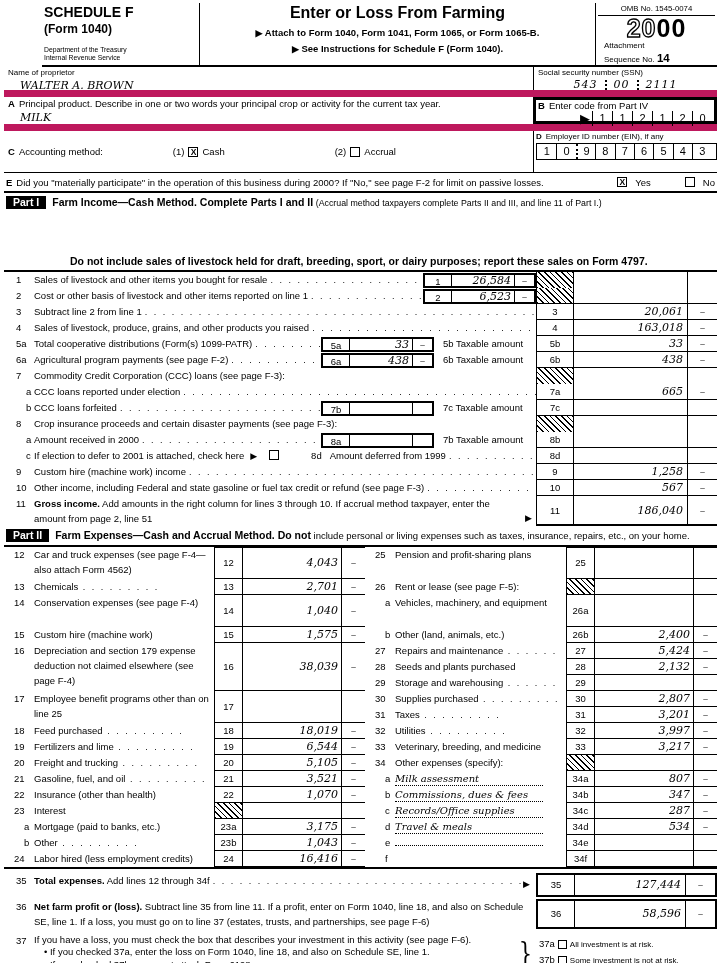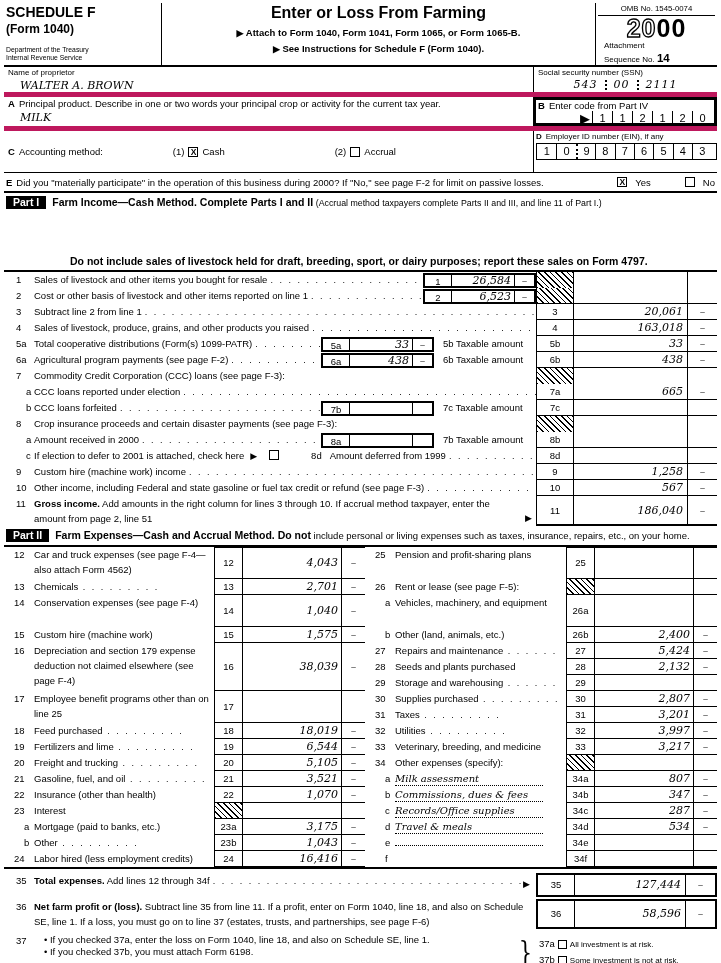--- a/index.html
+++ b/index.html
@@ -6,36 +6,36 @@
   body { background:#888; }
   .page {
     width:721px; height:963px; background:#fff; color:#000; margin:0 auto;
     font-family:"Liberation Sans", sans-serif; font-size:9.5px; padding:3px 4px 0 4px;
     position:relative; overflow:hidden;
   }
   .hw { font-family:"DejaVu Serif", serif; font-style:italic; font-size:11px; }
   b { font-weight:bold; }
   .arr { font-size:9px; }
   
-  .hdr { display:flex; border-bottom:2px solid #000; height:64px; }
+  .hdr { display:flex; border-bottom:2px solid #000; height:64px;margin-left:38px; }
   .hdr-left { width:158px; border-right:1.5px solid #000; padding:1px 2px; }
   .sched { font-size:14px; font-weight:bold; }
   .f1040 { font-size:12px; font-weight:bold; margin-top:2px; }
   .dept { font-size:6.8px; margin-top:10px; line-height:1.2; }
   .hdr-mid { flex:1; text-align:center; padding:1px 4px; }
   .title { font-size:16px; font-weight:bold; }
   .sub1,.sub2 { font-size:9.5px; font-weight:bold; margin-top:5px; }
   .hdr-right { width:122px; border-left:1.5px solid #000; text-align:center; padding:1px 2px; }
   .omb { font-size:7.8px; border-bottom:1px solid #000; padding-bottom:2px; }
   .year { font-size:25px; font-weight:bold; letter-spacing:1px; line-height:1.0; }
   .yr-o { color:#fff; -webkit-text-stroke:1.3px #000; text-shadow:0 0 1px #000; }
   .attach-seq { font-size:8px; text-align:left; padding-left:6px; line-height:1.25; }
   .seq-no { font-size:11.5px; font-weight:bold; }
   
-  .row { display:flex; border-bottom:5px solid #be185d; }
+  .row { display:flex; border-bottom:7px solid #be185d; }
   .cell-l { flex:1; padding:1px 4px; }
   .cell-r { width:184px; border-left:1.5px solid #000; padding:1px 4px; }
   .tiny { font-size:8px; }
   .name-row { height:30px; }
   .name-val { margin-left:12px; margin-top:2px; }
   .ssn-val { text-align:center; letter-spacing:1px; margin-top:1px; }
   .ssn-sep { display:inline-block; width:0; border-left:2px dotted #000; height:10px; margin:0 7px; vertical-align:middle; }
   .a-row { height:34px; }
   .pfx { font-weight:bold; margin-right:4px; }
   .bbox { width:184px; border:3px solid #000; padding:0 2px; }
@@ -773,20 +773,21 @@
     <div class="rtb" style="align-self:center; height:30px">
         <span class="rn">36</span>
         <span class="ra hw">58,596</span>
         <span class="rcc hw">–</span>
       </div>
   </div>
 
   <div class="b37">
     <span class="ln" style="line-height:13px">37</span>
     <div class="b37-txt">
+      <div>If you have a loss, you must check the box that describes your investment in this activity (see page F-6).</div>
       <div class="bullet">• <span>If you checked 37a, enter the loss on Form 1040, line 18, and also on Schedule SE, line 1.</span></div>
       <div class="bullet">• <span>If you checked 37b, you must attach Form 6198.</span></div>
     </div>
     <span class="brace">}</span>
     <div class="b37-right">
       <div><span class="b37-num">37a</span><span class="cb"></span><span>All investment is at risk.</span></div>
       <div><span class="b37-num">37b</span><span class="cb"></span><span>Some investment is not at risk.</span></div>
     </div>
   </div>
 

